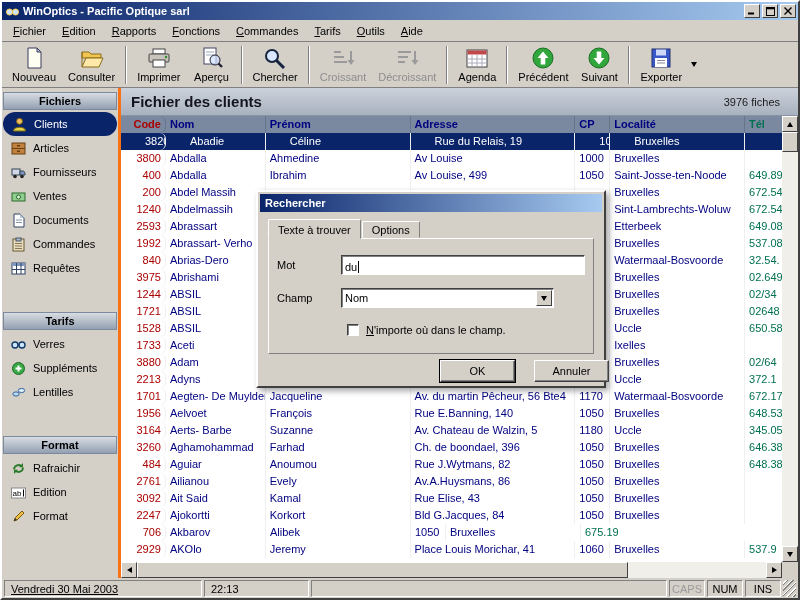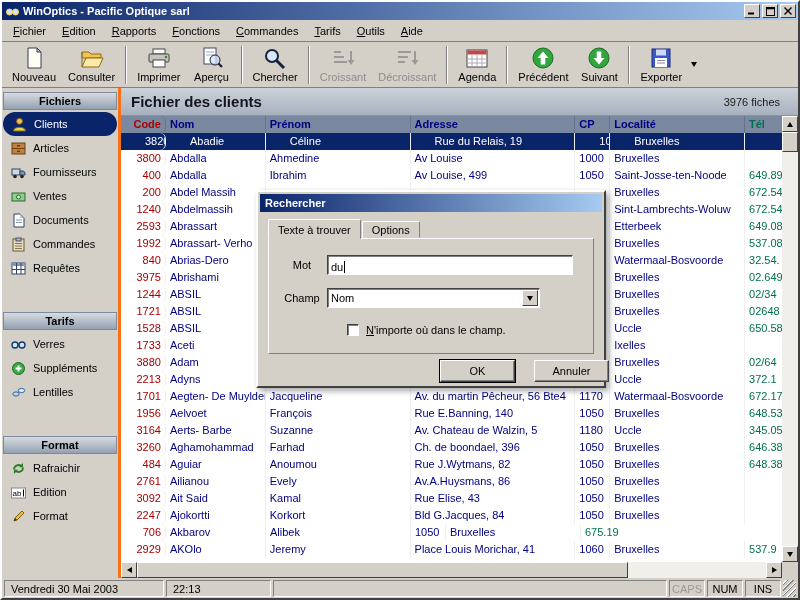--- a/index.html
+++ b/index.html
@@ -88,40 +88,40 @@
   .tri-up { border-left:3px solid transparent; border-right:3px solid transparent; border-bottom:5px solid #000; }
   .tri-down { border-left:3px solid transparent; border-right:3px solid transparent; border-top:5px solid #000; }
   .tri-left { border-top:3px solid transparent; border-bottom:3px solid transparent; border-right:5px solid #000; }
   .tri-right { border-top:3px solid transparent; border-bottom:3px solid transparent; border-left:5px solid #000; }
 
   
   .statusbar { height:20px; flex:none; display:flex; gap:2px; padding:2px 2px 1px 2px;
     background:#d4d0c8; align-items:stretch; }
   .sb-panel { border:1px solid; border-color:#808080 #fff #fff #808080; padding:0 6px;
     display:flex; align-items:center; overflow:hidden; white-space:nowrap; }
-  .p-date { width:160px; }
+  .p-date { width:198px;text-decoration:underline; }
   .p-time { width:105px; }
   .p-fill { flex:1; }
   .p-key { width:36px; justify-content:center; }
   .p-key.off { color:#9a9a9a; }
   .grip { width:13px; background:repeating-linear-gradient(135deg,#d4d0c8 0 2px,#fff 2px 3px,#808080 3px 4px); }
 
   
   .dialog { position:absolute; left:254px; top:188px; width:350px; height:198px; background:#d4d0c8;
     border:2px solid; border-color:#fff #404040 #404040 #fff; box-shadow:3px 3px 6px rgba(0,0,0,.35); z-index:10; }
   .dlg-title { height:18px; margin:2px; background:linear-gradient(to right,#0a246a,#a6caf0);
     color:#fff; font-weight:bold; display:flex; align-items:center; padding-left:5px; }
   .tabs { display:flex; align-items:flex-end; height:20px; margin:6px 10px 0 10px; position:relative; z-index:2; }
   .tab { height:17px; padding:2px 9px 0 9px; background:#d4d0c8; border:1px solid;
     border-color:#fff #808080 #d4d0c8 #fff; margin-right:1px; border-radius:2px 2px 0 0; }
   .tab.active { height:20px; margin-bottom:-1px; padding-top:4px; }
   .tab-panel { margin:0 10px; height:116px; border:1px solid; border-color:#fff #808080 #808080 #fff;
     position:relative; z-index:1; padding:16px 8px 0 8px; background:#d4d0c8; }
   .form-row { display:flex; align-items:center; margin-bottom:13px; }
-  .flabel { width:50px; text-align:center; margin-right:0; flex:none; }
+  .flabel { width:50px; text-align:left; margin-right:14px; flex:none; }
   .input { background:#fff; border:1px solid; border-color:#404040 #fff #fff #404040;
     box-shadow:inset 1px 1px 0 #808080; height:20px; padding:3px 3px 0 3px; overflow:hidden; }
   .mot { width:246px; display:flex; align-items:center; }
   .caret { display:inline-block; width:1px; height:12px; background:#000; margin-left:1px; }
   .combo { width:213px; height:20px; background:#fff; border:1px solid; border-color:#404040 #fff #fff #404040;
     box-shadow:inset 1px 1px 0 #808080; display:flex; align-items:center; }
   .combo-value { flex:1; padding-left:3px; }
   .combo-btn { width:16px; height:16px; margin-right:1px; background:#d4d0c8; border:1px solid;
     border-color:#fff #404040 #404040 #fff; display:flex; align-items:center; justify-content:center; }
   .check-row { display:flex; align-items:center; gap:7px; margin-left:70px; margin-top:16px; }

